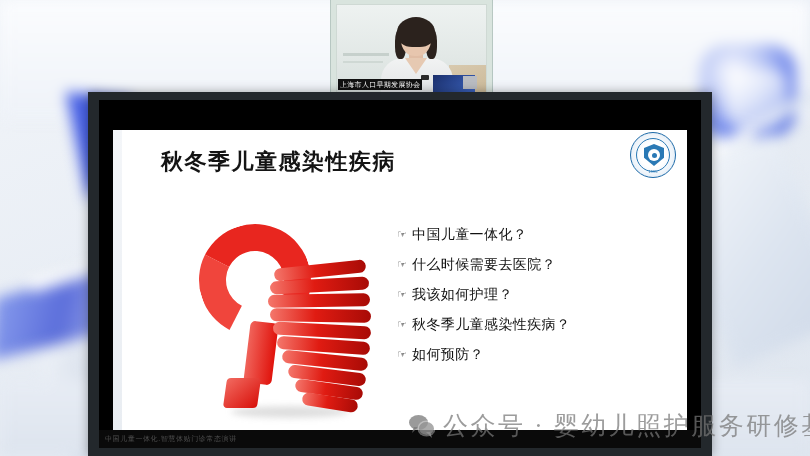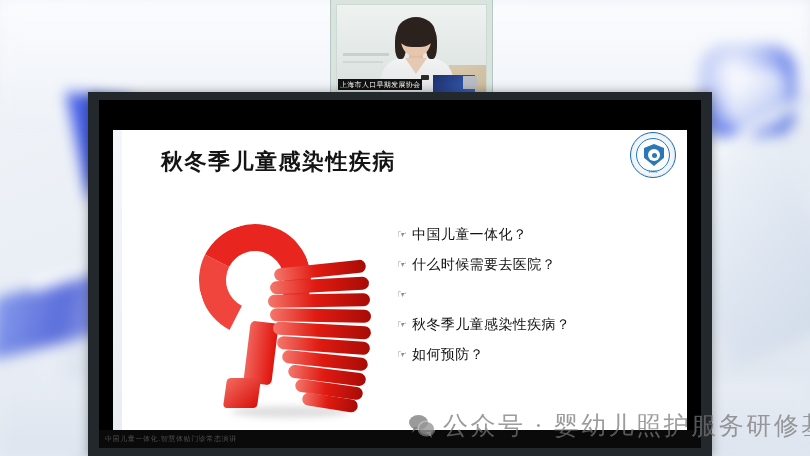--- a/index.html
+++ b/index.html
@@ -224,20 +224,21 @@
         <div class="bullet">
           <span class="ptr">☞</span>
           <span class="txt">中国儿童一体化？</span>
         </div>
         <div class="bullet">
           <span class="ptr">☞</span>
           <span class="txt">什么时候需要去医院？</span>
         </div>
         <div class="bullet">
           <span class="ptr">☞</span>
+          <span class="txt">我该如何护理？</span>
         </div>
         <div class="bullet">
           <span class="ptr">☞</span>
           <span class="txt">秋冬季儿童感染性疾病？</span>
         </div>
         <div class="bullet">
           <span class="ptr">☞</span>
           <span class="txt">如何预防？</span>
         </div>
       </div>

